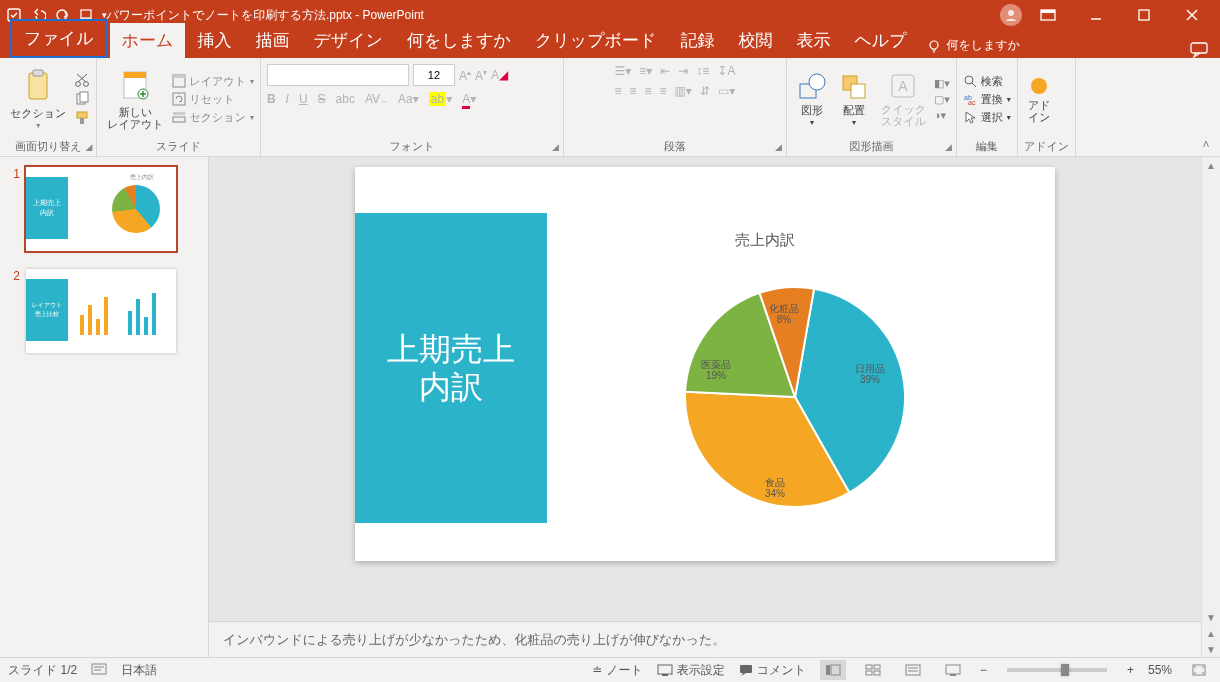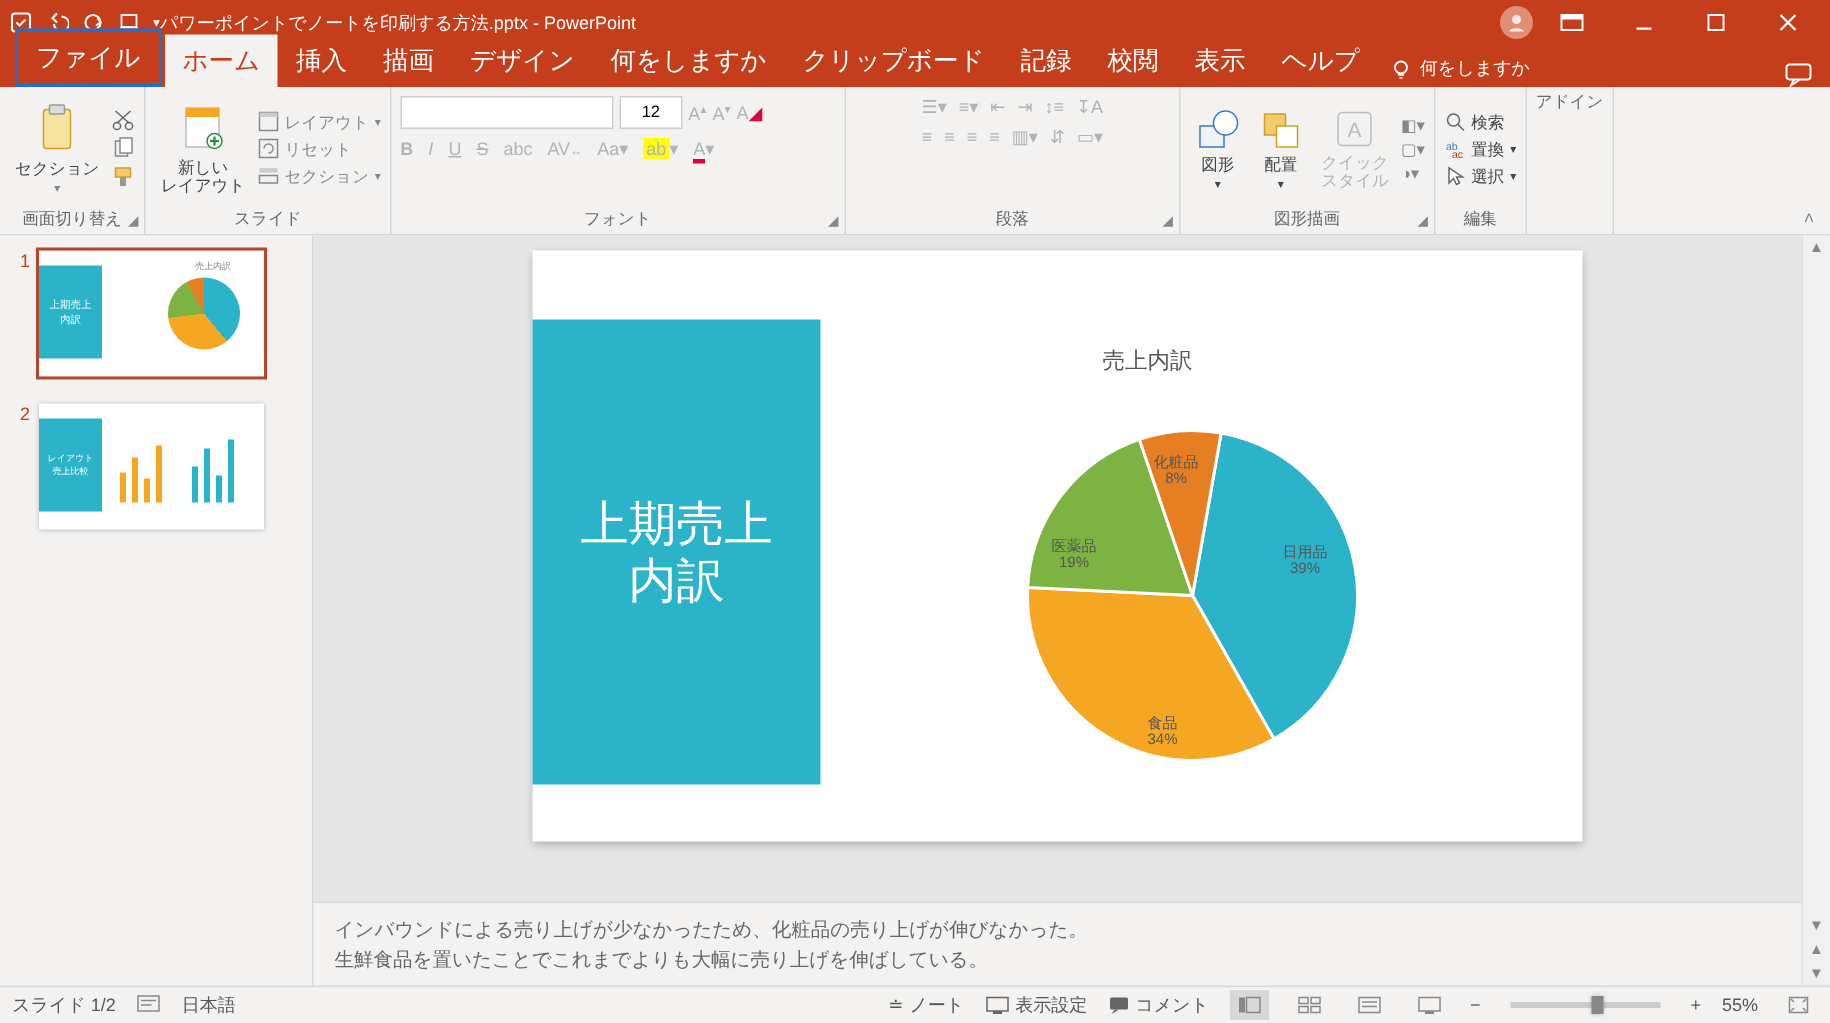--- a/index.html
+++ b/index.html
@@ -342,20 +342,29 @@
             </svg>
             <span>選択</span> 
             <span style="font-size:8px">▾</span>
           </div>
     </div>
       </div>
     <div class="label"><span>編集</span></div>
   </div>
 
   <div class="group">
+    <div class="body">
+        <div class="bigbtn">
+      <svg width="22" height="22">
+            <circle cx="11" cy="11" r="8" fill="#f5a623"></circle>
+          </svg>
+      <span class="lbl" style="white-space:pre-line">アド
+イン</span>
+    </div>
+      </div>
     <div class="label"><span>アドイン</span></div>
   </div>
   <div class="collapse">˄</div>
 </div>
 
 <div class="workspace">
   <div class="thumbpanel">
     <div class="thumbwrap">
       <div class="thumbnum">1</div>
       <div class="thumb selected">
@@ -406,21 +415,20 @@
 34%</span></div>
           <div class="pielabel" style="left:36px;top:92px"><span style="white-space:pre-line">医薬品
 19%</span></div>
           <div class="pielabel" style="left:104px;top:36px"><span style="white-space:pre-line">化粧品
 8%</span></div>
         </div>
       </div>
     </div>
     <div class="notes">
       <div>インバウンドによる売り上げが少なかったため、化粧品の売り上げが伸びなかった。</div>
-      <div>生鮮食品を置いたことでこれまでよりも大幅に売り上げを伸ばしている。</div>
     </div>
   </div>
 
   <div class="vscroll">
     <div class="arrow">▲</div>
     <div class="track"></div>
     <div class="arrow">▼</div>
     <div class="arrow">▲</div>
     <div class="arrow">▼</div>
   </div>

